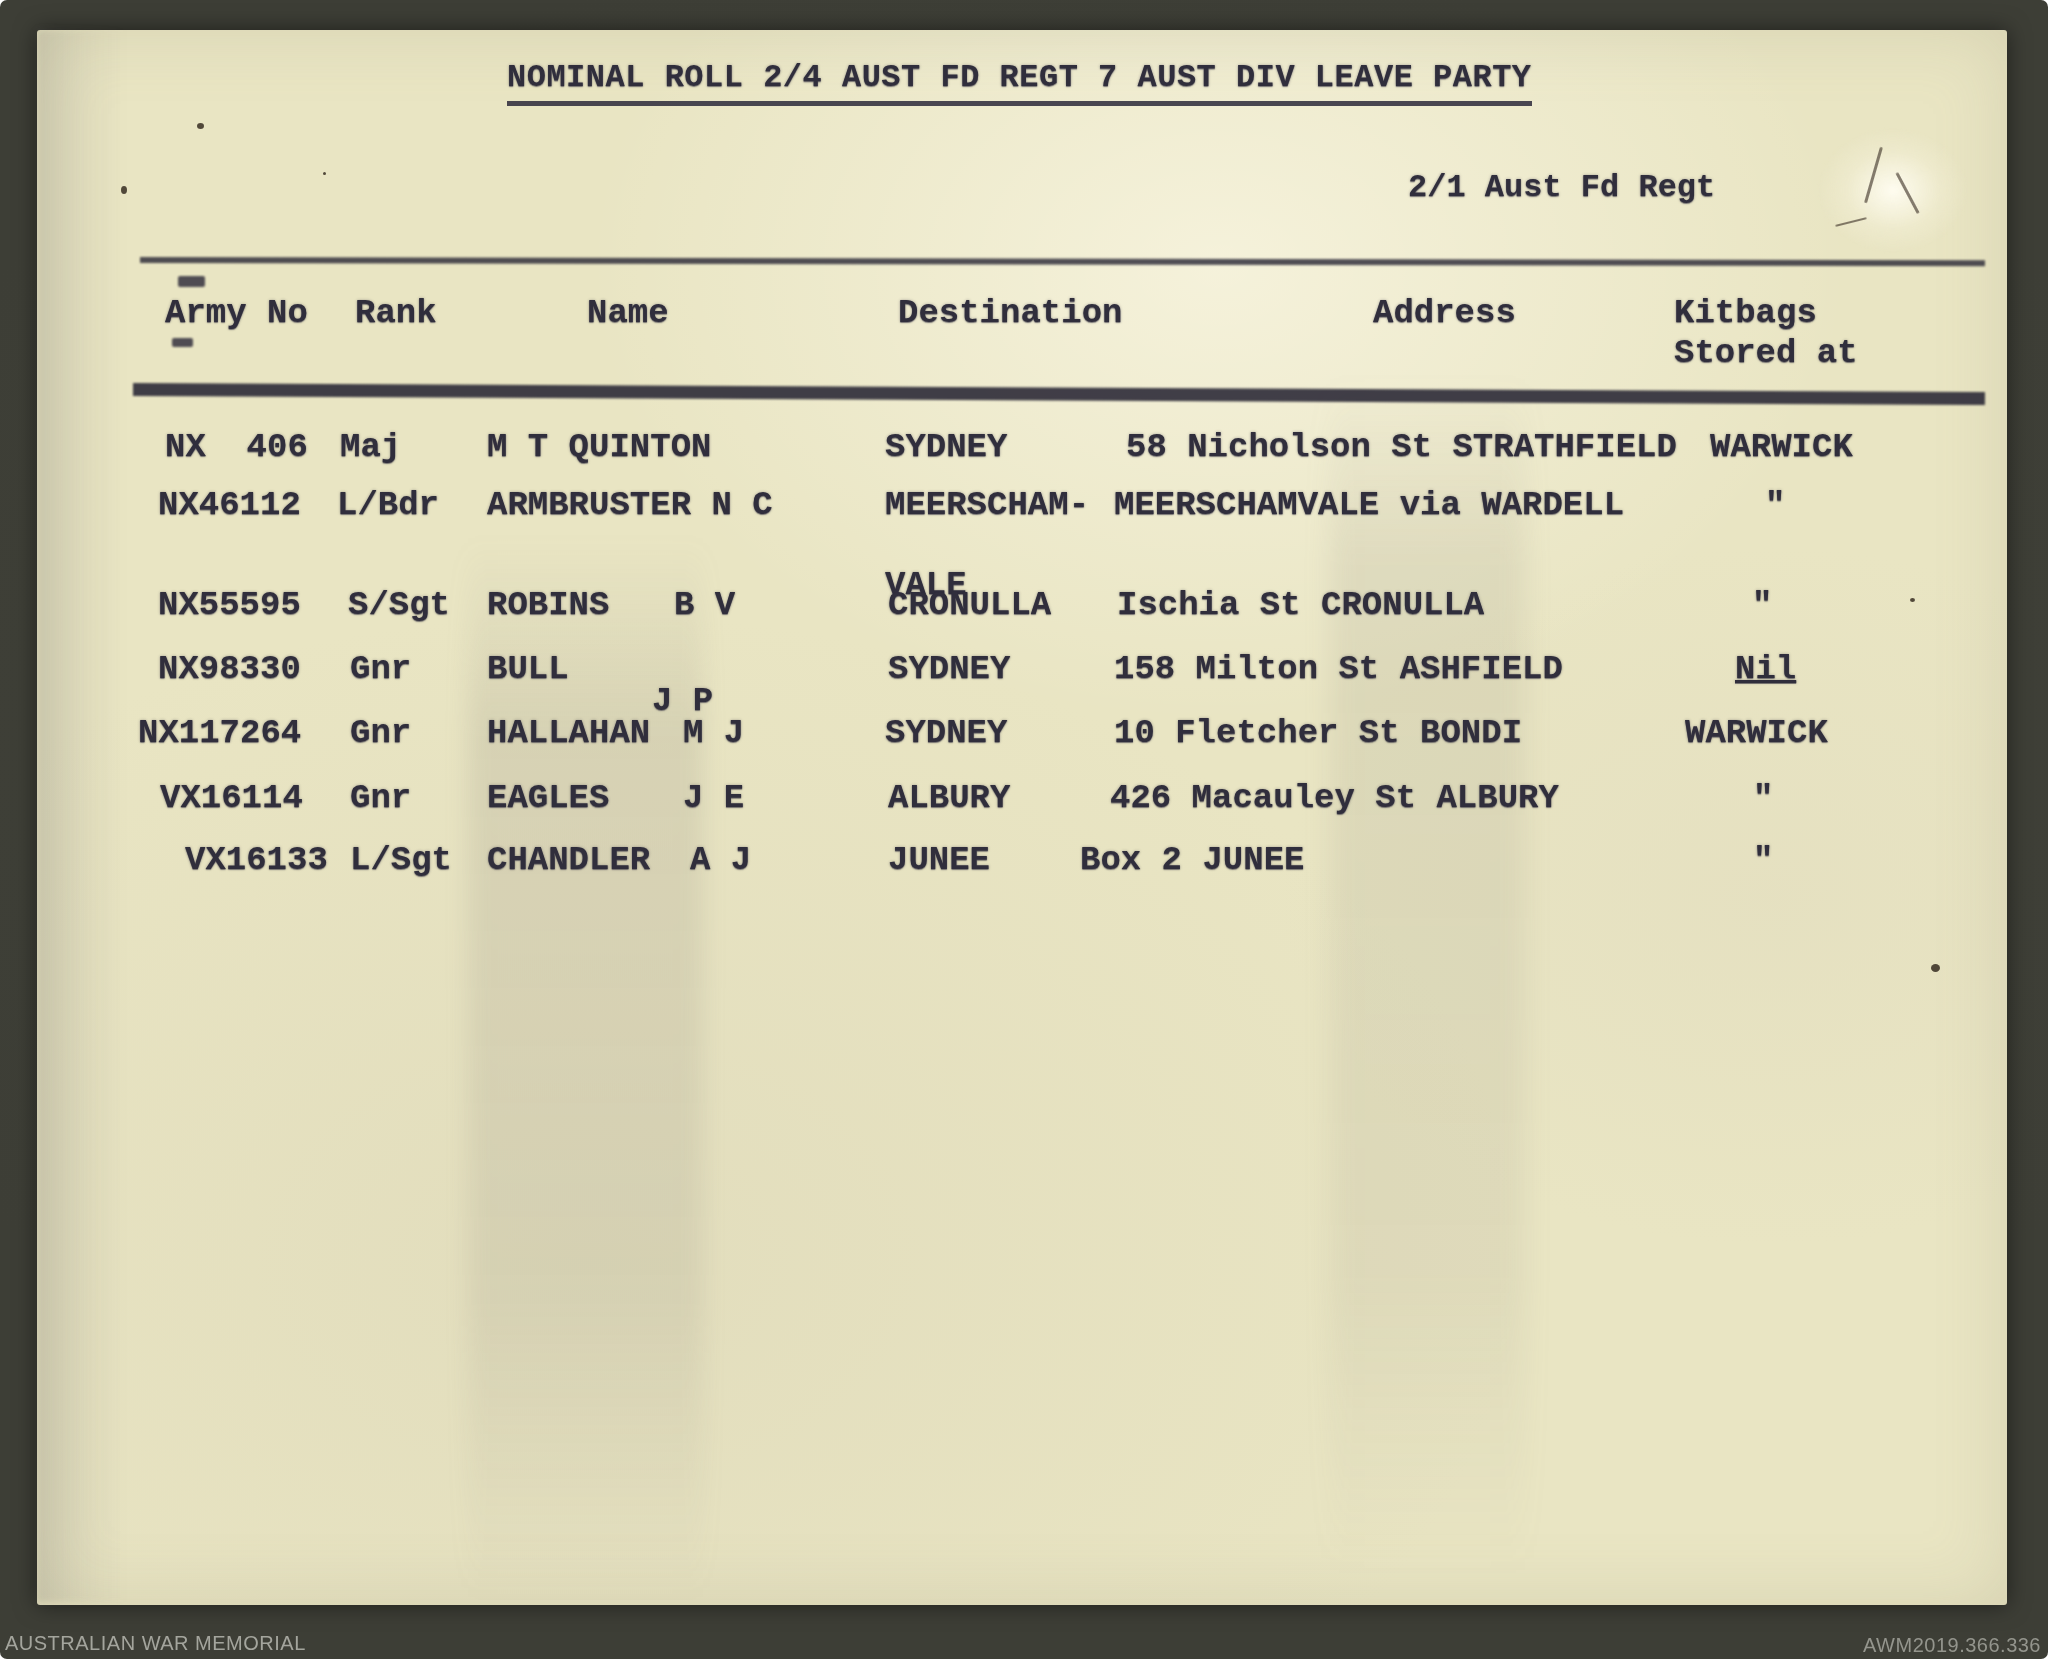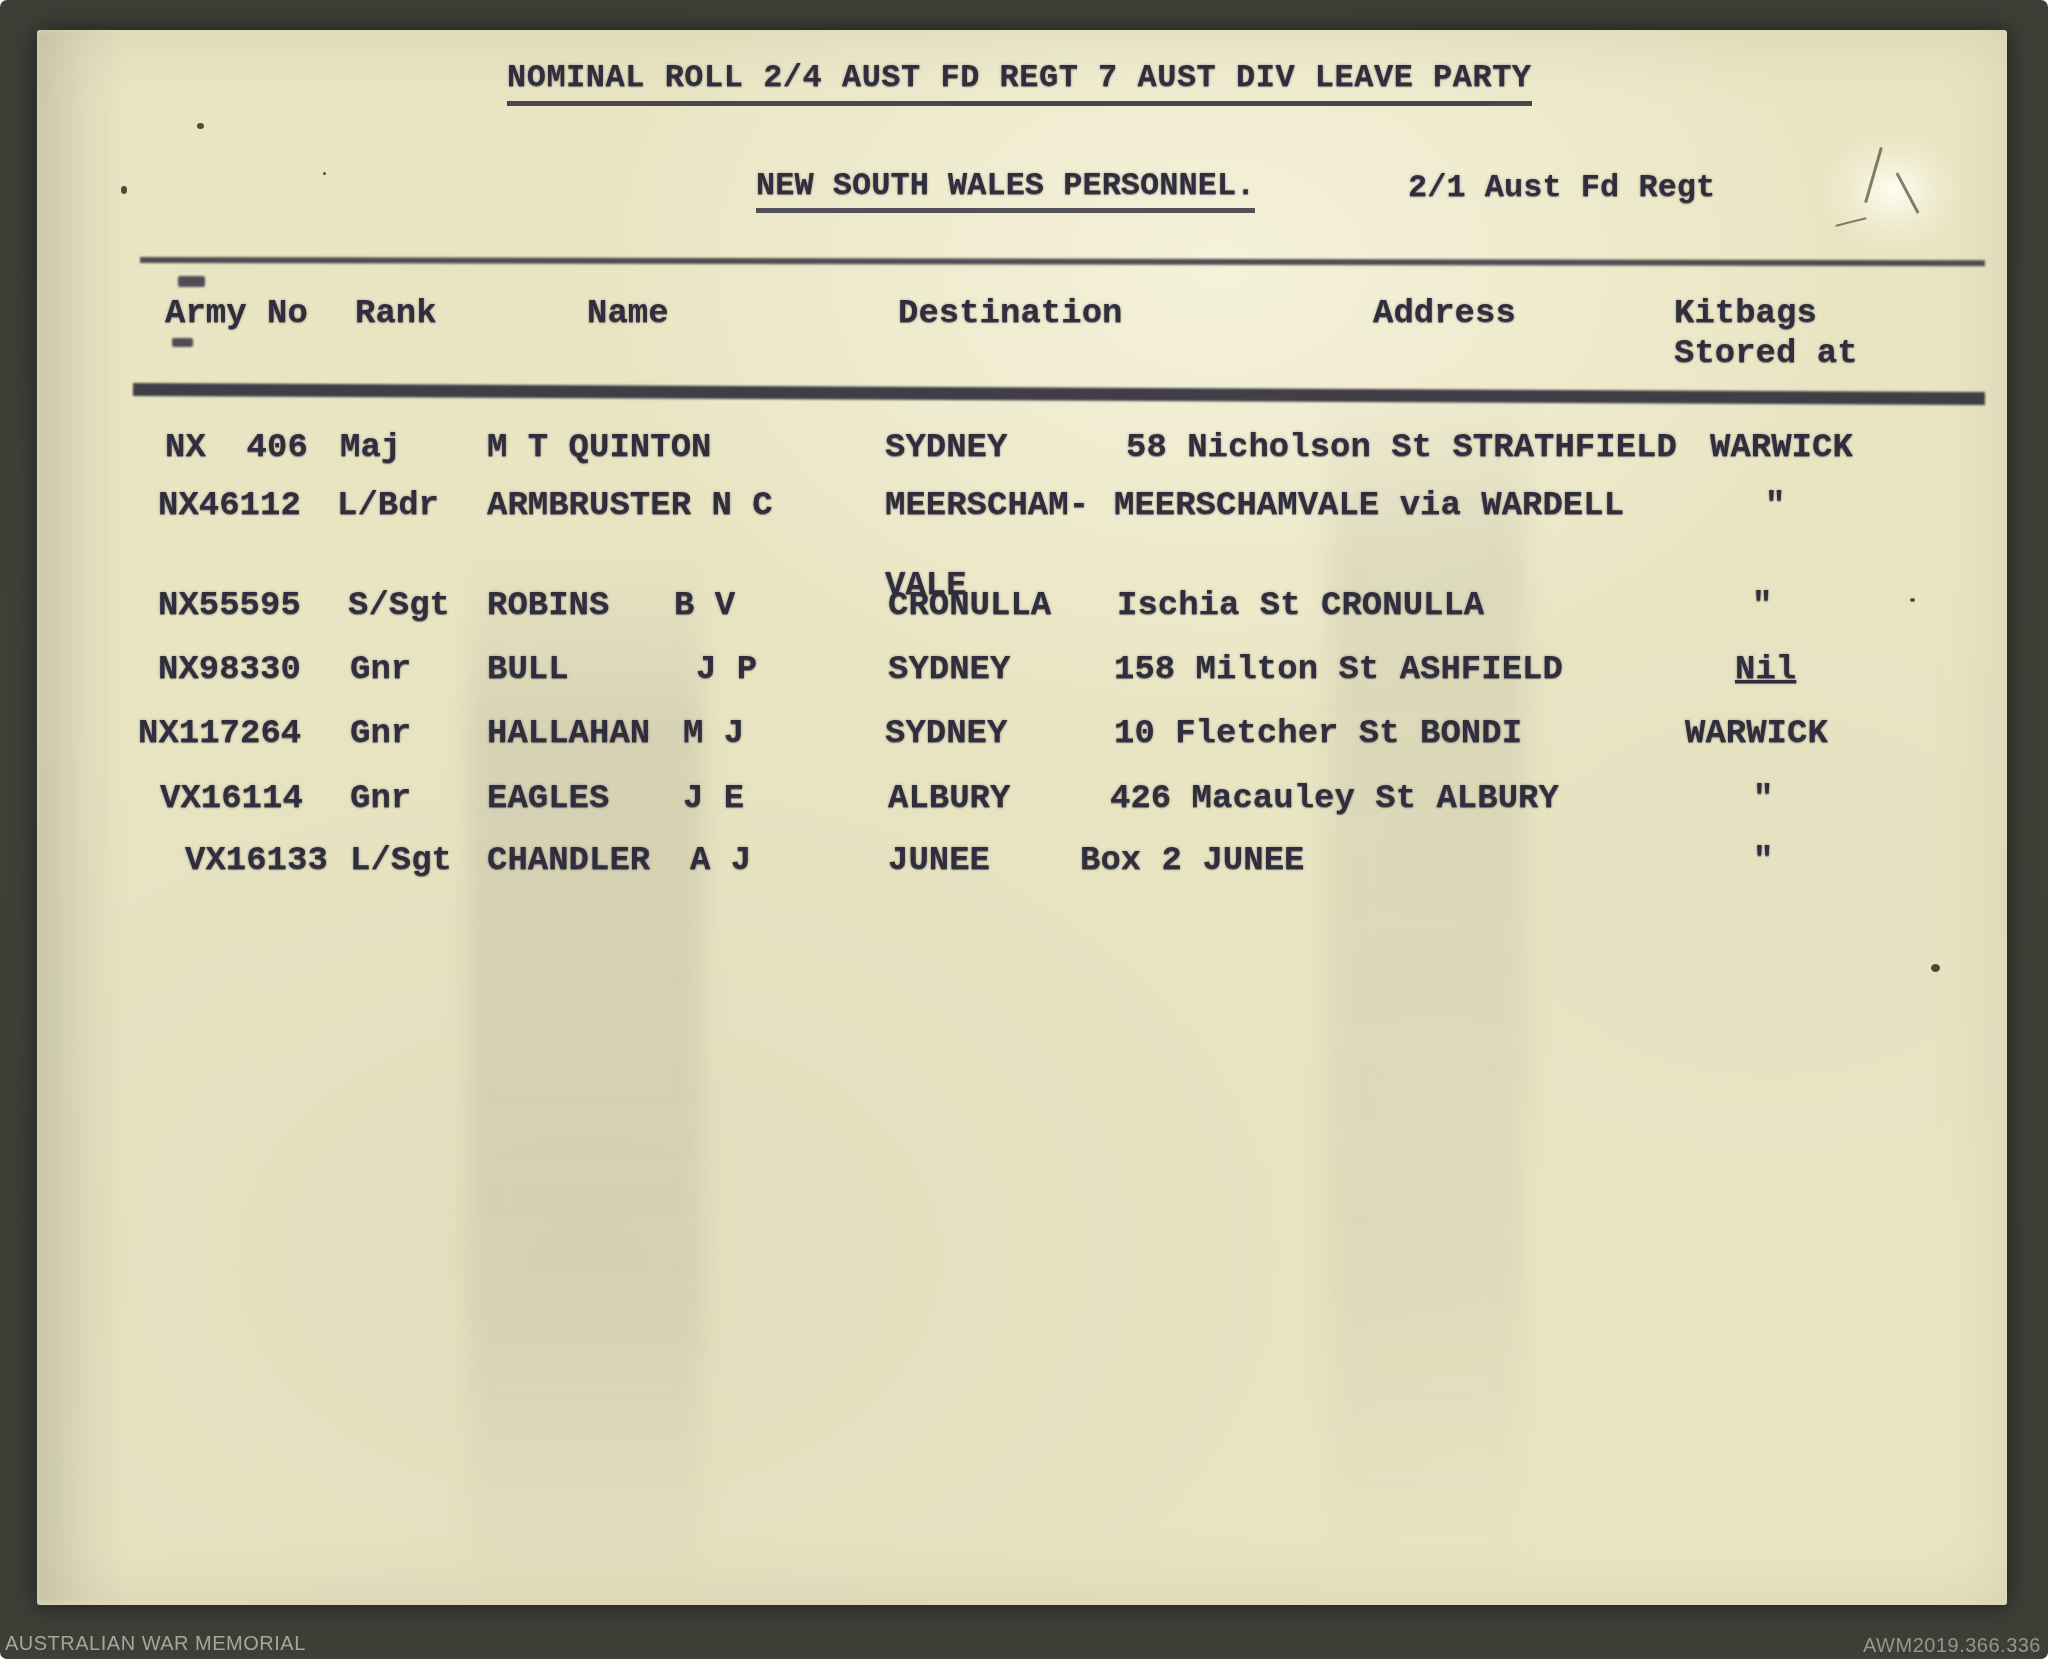--- a/index.html
+++ b/index.html
@@ -95,21 +95,20 @@
   <div class="crack" id="crack1"></div>
   <div class="crack" id="crack2"></div>
   <div class="crack" id="crack3"></div>
   <div class="speck" style="left:197px;top:123px;width:7px;height:6px;"></div>
   <div class="speck" style="left:121px;top:186px;width:6px;height:8px;"></div>
   <div class="speck" style="left:323px;top:172px;width:3px;height:3px;"></div>
   <div class="speck" style="left:1910px;top:598px;width:5px;height:4px;"></div>
   <div class="speck" style="left:1931px;top:964px;width:9px;height:8px;"></div>
 
   <div class="typed t-title" style="left:507px;top:62px;">NOMINAL ROLL 2/4 AUST FD REGT 7 AUST DIV LEAVE PARTY</div>
-  <div class="typed t-sub" style="left:756px;top:170px;">NEW SOUTH WALES PERSONNEL.</div>
   <div class="typed t-unit" style="left:1408px;top:172px;">2/1 Aust Fd Regt</div>
 
   <div class="rule" id="rule-top"></div>
   <div class="rule" id="rule-bottom"></div>
 
   <div class="overtype" id="overtype-top"></div>
   <div class="overtype" id="overtype-bottom"></div>
 
   <div class="row" style="top:296px;">
     <span class="typed cell" style="left:165px;">Army No</span>
@@ -148,21 +147,21 @@
     <span class="typed cell c-init" style="left:674px;">B V</span>
     <span class="typed cell c-dest" style="left:888px;">CRONULLA</span>
     <span class="typed cell c-addr" style="left:1117px;">Ischia St CRONULLA</span>
     <span class="typed cell" style="left:1752px;">"</span>
   </div>
 
   <div class="row" style="top:652px;">
     <span class="typed cell c-army">NX98330</span>
     <span class="typed cell c-rank" style="left:350px;">Gnr</span>
     <span class="typed cell c-name">BULL</span>
-    <span class="typed cell c-init" style="left:696px;">J P</span>
+    <span class="typed cell c-init" style="left:652px;margin-top:32px;">J P</span>
     <span class="typed cell c-dest" style="left:888px;">SYDNEY</span>
     <span class="typed cell c-addr">158 Milton St ASHFIELD</span>
     <span class="typed cell" style="left:1735px;text-decoration:underline;">Nil</span>
   </div>
 
   <div class="row" style="top:716px;">
     <span class="typed cell c-army" style="left:138px;">NX117264</span>
     <span class="typed cell c-rank" style="left:350px;">Gnr</span>
     <span class="typed cell c-name">HALLAHAN</span>
     <span class="typed cell c-init" style="left:683px;">M J</span>

